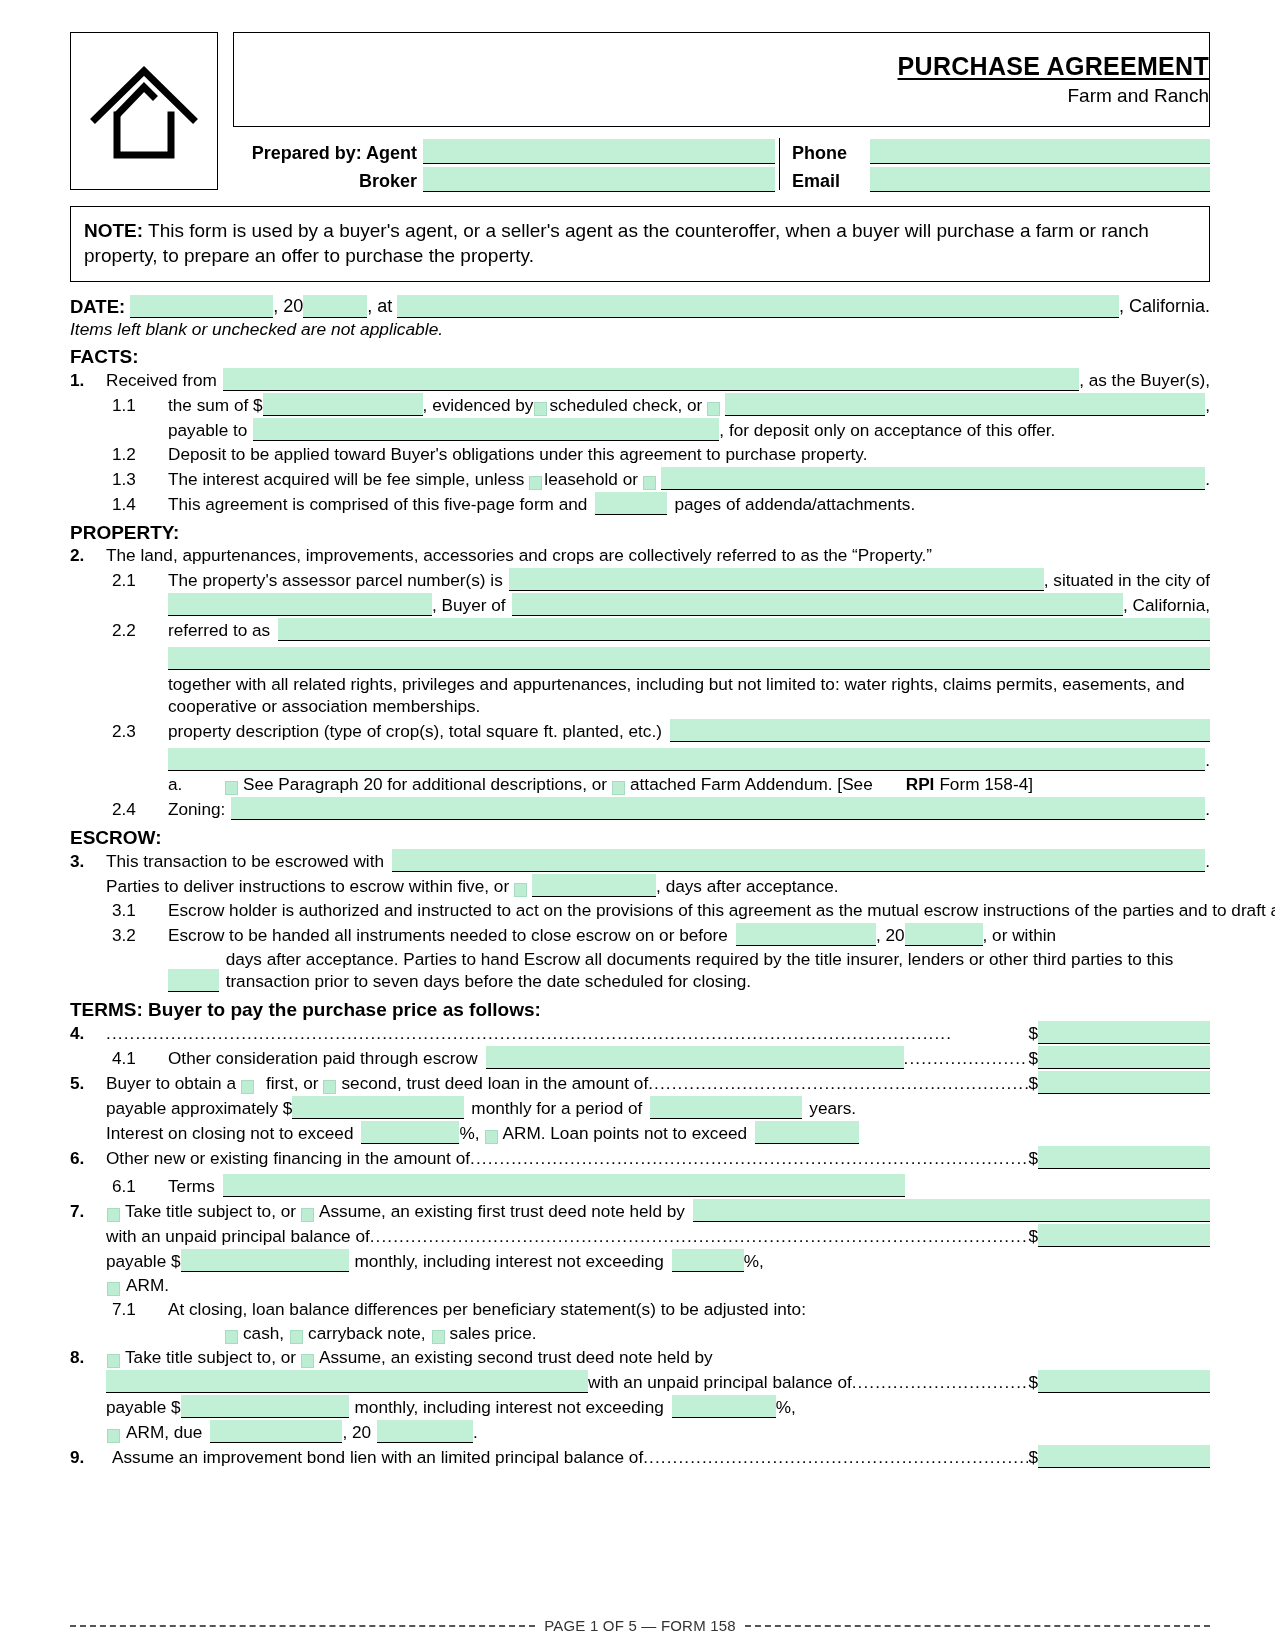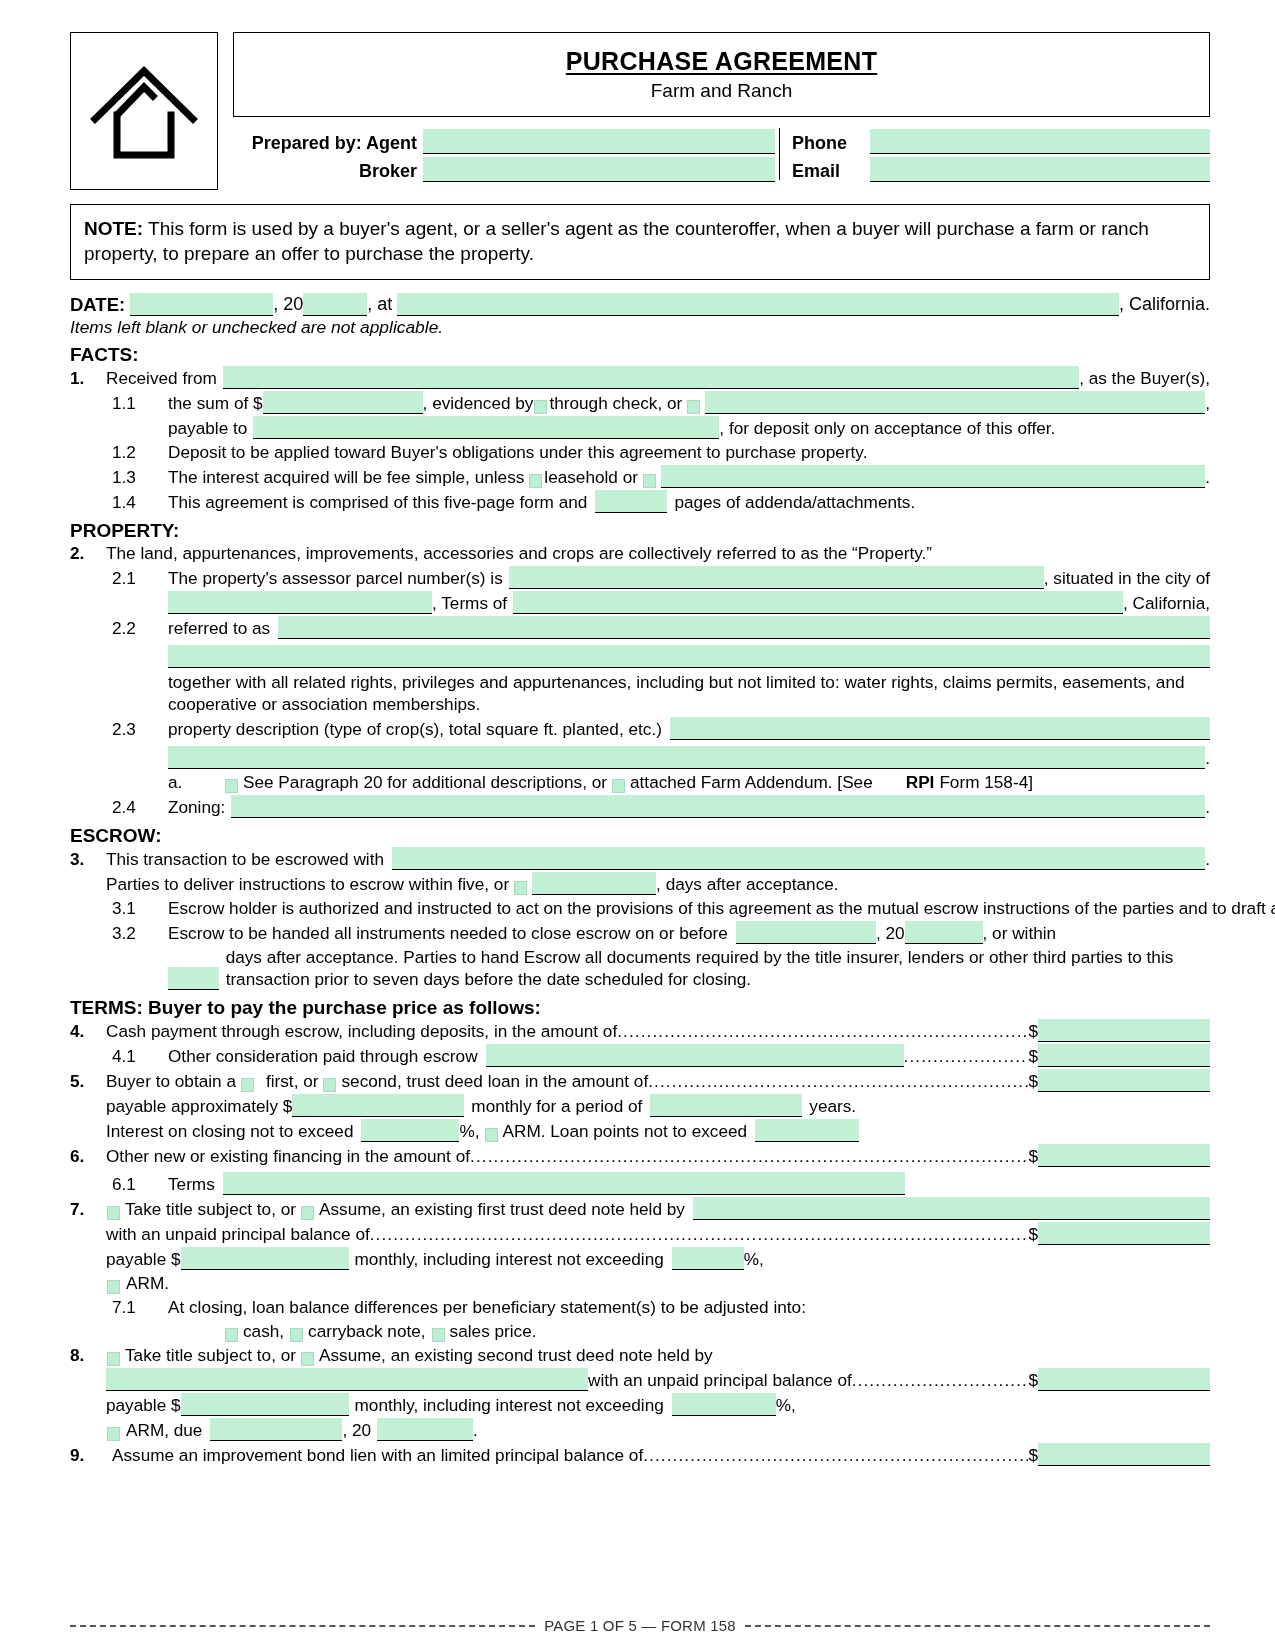--- a/index.html
+++ b/index.html
@@ -18,22 +18,22 @@
   
   .header { display:flex; margin:32px 65px 0 70px; align-items:flex-start; }
   .logo-box {
     width:148px; height:158px; border:1.6px solid #000;
     display:flex; align-items:center; justify-content:center;
     flex:0 0 148px;
   }
   .logo-box svg { display:block; }
   .header-right { flex:1; margin-left:15px; display:flex; flex-direction:column; }
   .title-box {
-    border:1.6px solid #000; height:85px;
-    display:flex; flex-direction:column; align-items:center; justify-content:center;
+    border:1.6px solid #000; height:95px;
+    display:flex; flex-direction:column; align-items:flex-end; justify-content:center;
   }
   .title-main {
     font-weight:bold; font-size:25px; letter-spacing:.3px;
     text-decoration:underline; text-underline-offset:3px;
   }
   .title-sub { font-size:19px; margin-top:7px; }
   .prep-rows { display:flex; margin-top:9px; }
   .prep-left { flex:0 0 542px; }
   .prep-divider { width:1px; background:#000; margin:2px 12px 2px 4px; }
   .prep-right { flex:1; }
@@ -173,21 +173,21 @@
       <span class="fill grow" style="margin-left:6px;"></span>
       <span class="txt">, as the Buyer(s),</span>
     </div>
 
     <div class="row">
       <span class="subnum">1.1</span>
       <span class="txt">the sum of $</span>
       <span class="fill" style="width:160px;"></span>
       <span class="txt">, evidenced by</span>
       <span class="cbx"></span>
-      <span class="txt">through check, or</span>
+      <span class="txt">scheduled check, or</span>
       <span class="cbx" style="margin-left:5px;"></span>
       <span class="fill grow" style="margin-left:3px;"></span>
       <span class="txt">,</span>
     </div>
     <div class="row indent-2">
       <span class="txt">payable to</span>
       <span class="fill" style="width:466px;margin-left:6px;"></span>
       <span class="txt">, for deposit only on acceptance of this offer.</span>
     </div>
 
@@ -221,21 +221,21 @@
     </div>
 
     <div class="row">
       <span class="subnum">2.1</span>
       <span class="txt">The property's assessor parcel number(s) is</span>
       <span class="fill grow" style="margin-left:6px;"></span>
       <span class="txt">, situated in the city of</span>
     </div>
     <div class="row indent-2">
       <span class="fill" style="width:264px;"></span>
-      <span class="txt">, Terms of</span>
+      <span class="txt">, Buyer of</span>
       <span class="fill grow" style="margin-left:6px;"></span>
       <span class="txt">, California,</span>
     </div>
 
     <div class="row">
       <span class="subnum">2.2</span>
       <span class="txt">referred to as</span>
       <span class="fill grow" style="margin-left:8px;"></span>
     </div>
     <div class="row indent-2" style="margin-top:6px;">
@@ -300,21 +300,20 @@
     </div>
     <div class="row indent-2 wrap">
       <span class="fill" style="width:76px;margin-right:7px;"></span>
       <span>days after acceptance. Parties to hand Escrow all documents required by the title insurer, lenders or other third parties to this transaction prior to seven days before the date scheduled for closing.</span>
     </div>
 
     <div class="sect-head">TERMS: Buyer to pay the purchase price as follows:</div>
 
     <div class="row">
       <span class="num">4.</span>
-      <span class="txt">Cash payment through escrow, including deposits, in the amount of</span>
       <span class="dots">................................................................................................................................................</span>
       <span class="txt">$</span>
       <span class="fill amt"></span>
     </div>
 
     <div class="row">
       <span class="subnum">4.1</span>
       <span class="txt">Other consideration paid through escrow</span>
       <span class="fill" style="width:418px;margin-left:8px;"></span>
       <span class="dots">................................................................................................................................................</span>

